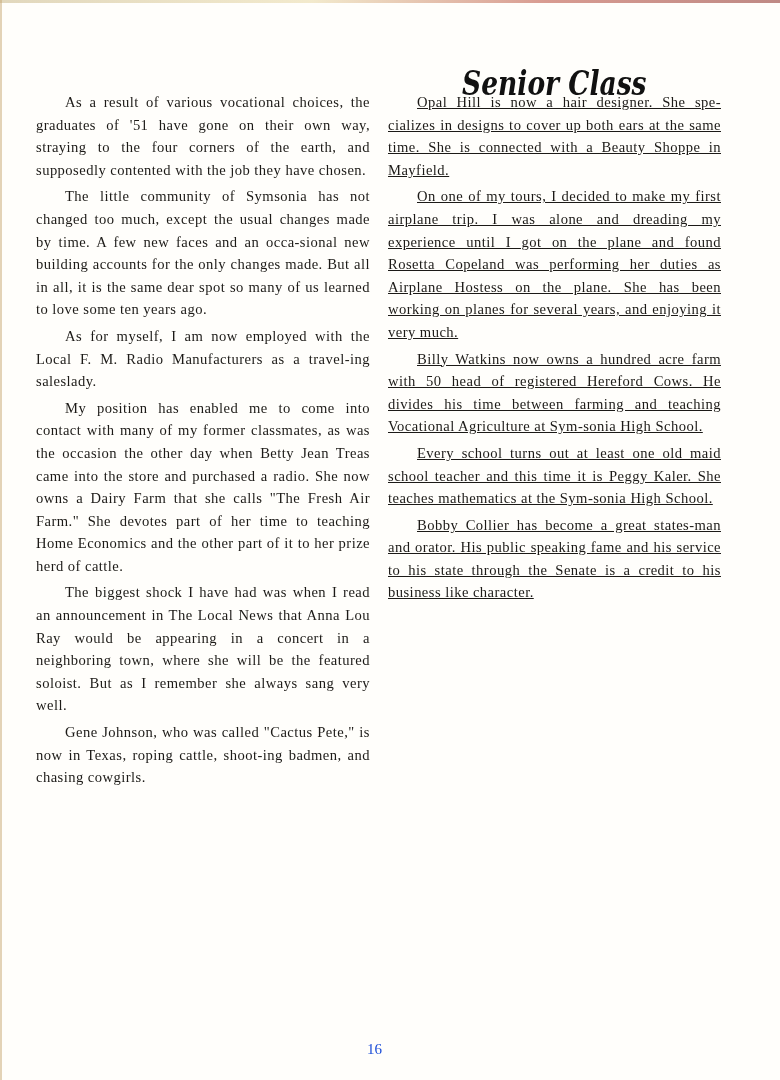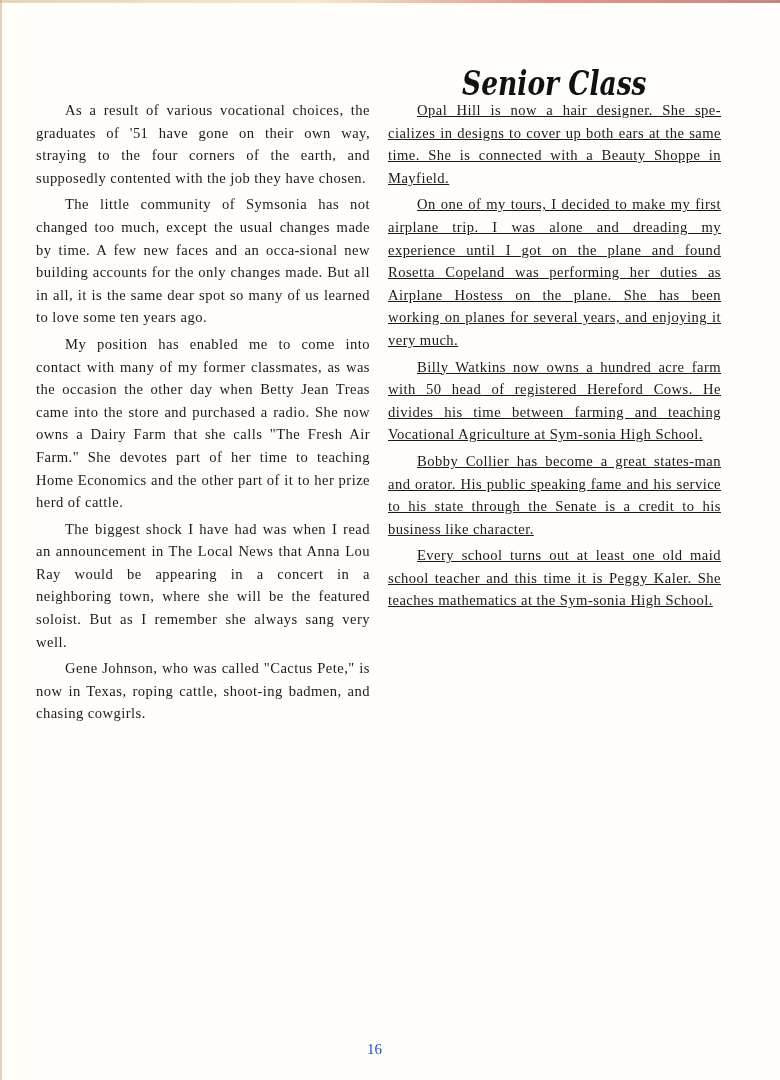--- a/index.html
+++ b/index.html
@@ -24,21 +24,21 @@
     font-family: "DejaVu Serif", serif;
     font-style: italic;
     font-size: 34px;
     letter-spacing: 0px;
     color: #111;
     transform: scaleX(0.78);
     transform-origin: left top;
     white-space: nowrap;
   }
   .col {
-    position: absolute; top: 99px;
+    position: absolute; top: 91px;
     font-size: 14.6px;
     line-height: 22.6px;
     letter-spacing: 0.45px;
     text-align: justify;
   }
   .col.left { left: 36px; width: 334px; }
   .col.right { left: 388px; width: 333px; text-decoration: underline; }
   .col p { margin: 0 0 4px 0; text-indent: 29px; hyphens: none; }
   .page-number {
     position: absolute; left: 367px; top: 1041px;
@@ -49,26 +49,27 @@
 <body>
 
 <div class="top-edge"></div>
 <div class="left-edge"></div>
 
 <h1 class="title">Senior Class</h1>
 
 <div class="col left">
   <p>As a result of various vocational choices, the graduates of '51 have gone on their own way, straying to the four corners of the earth, and supposedly contented with the job they have chosen.</p>
   <p>The little community of Symsonia has not changed too much, except the usual changes made by time. A few new faces and an occa-sional new building accounts for the only changes made. But all in all, it is the same dear spot so many of us learned to love some ten years ago.</p>
+  <p>As for myself, I am now employed with the Local F. M. Radio Manufacturers as a travel-ing saleslady.</p>
   <p>My position has enabled me to come into contact with many of my former classmates, as was the occasion the other day when Betty Jean Treas came into the store and purchased a radio. She now owns a Dairy Farm that she calls "The Fresh Air Farm." She devotes part of her time to teaching Home Economics and the other part of it to her prize herd of cattle.</p>
   <p>The biggest shock I have had was when I read an announcement in The Local News that Anna Lou Ray would be appearing in a concert in a neighboring town, where she will be the featured soloist. But as I remember she always sang very well.</p>
   <p>Gene Johnson, who was called "Cactus Pete," is now in Texas, roping cattle, shoot-ing badmen, and chasing cowgirls.</p>
 </div>
 
 <div class="col right">
   <p>Opal Hill is now a hair designer. She spe-cializes in designs to cover up both ears at the same time. She is connected with a Beauty Shoppe in Mayfield.</p>
   <p>On one of my tours, I decided to make my first airplane trip. I was alone and dreading my experience until I got on the plane and found Rosetta Copeland was performing her duties as Airplane Hostess on the plane. She has been working on planes for several years, and enjoying it very much.</p>
   <p>Billy Watkins now owns a hundred acre farm with 50 head of registered Hereford Cows. He divides his time between farming and teaching Vocational Agriculture at Sym-sonia High School.</p>
+  <p>Every school turns out at least one old maid school teacher and this time it is Peggy Kaler. She teaches mathematics at the Sym-sonia High School.</p>
   <p>Bobby Collier has become a great states-man and orator. His public speaking fame and his service to his state through the Senate is a credit to his business like character.</p>
-  <p>Every school turns out at least one old maid school teacher and this time it is Peggy Kaler. She teaches mathematics at the Sym-sonia High School.</p>
 </div>
 
 <div class="page-number">16</div>
 
 </body></html>

